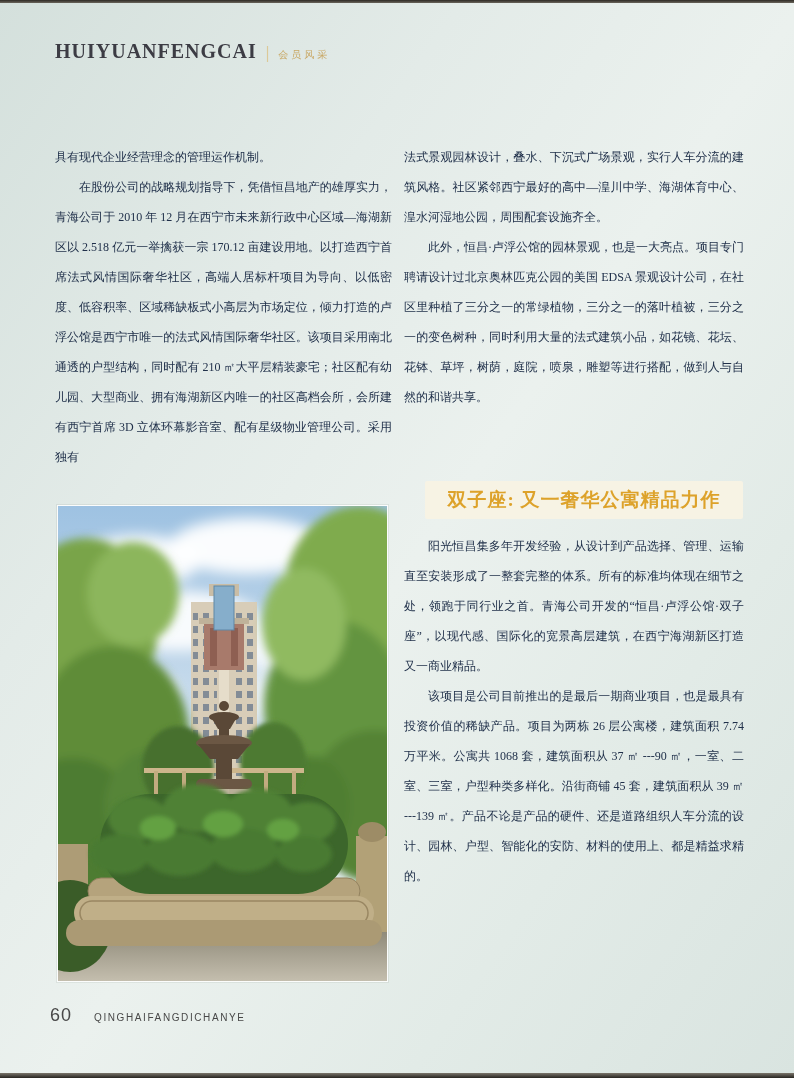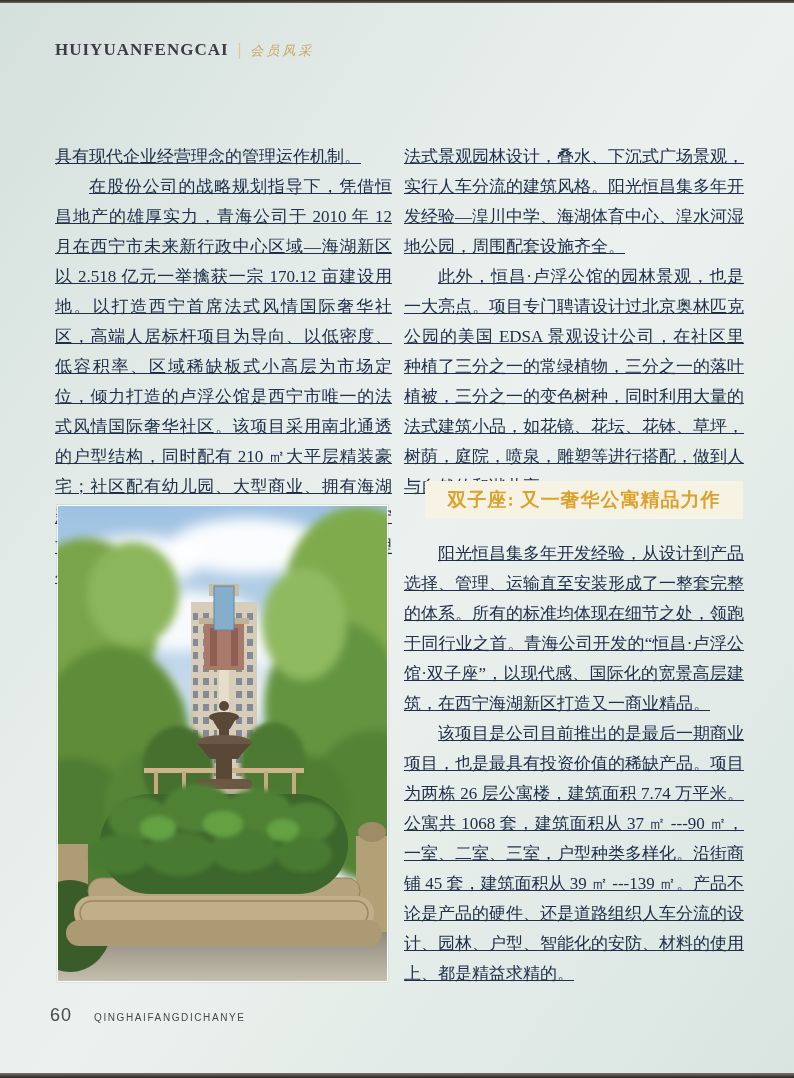--- a/index.html
+++ b/index.html
@@ -6,29 +6,29 @@
   .page{
     position:relative;
     width:794px;height:1078px;
     background:linear-gradient(125deg,#d4e0dc 0%,#e3ebe8 30%,#ebf1ee 52%,#e2ebe7 75%,#d9e4e0 100%);
     overflow:hidden;
     font-family:"Liberation Serif","DejaVu Serif",serif;
   }
   .edge-top{position:absolute;top:0;left:0;width:100%;height:3px;background:linear-gradient(#2e2a24,#6a655c);}
   .edge-bottom{position:absolute;bottom:0;left:0;width:100%;height:5px;background:linear-gradient(#7a756b,#272420);}
   .hdr{position:absolute;left:55px;top:40px;white-space:nowrap;}
-  .hdr .latin{font-size:17px;font-weight:bold;letter-spacing:1px;color:#3c3c44;}
+  .hdr .latin{font-size:20px;font-weight:bold;letter-spacing:1px;color:#3c3c44;}
   .hdr .div{font-size:16px;color:#dcc998;margin:0 9px;font-weight:bold;}
-  .hdr .cn{font-size:13px;color:#c9a865;letter-spacing:3px;font-style:italic;}
-  .col{position:absolute;font-size:17px;line-height:30px;color:#20304a;text-align:justify;text-justify:inter-ideograph;text-decoration:underline;}
+  .hdr .cn{font-size:10px;color:#c9a865;letter-spacing:3px;}
+  .col{position:absolute;font-size:12px;line-height:30px;color:#20304a;text-align:justify;text-justify:inter-ideograph;}
   .col p{margin:0;}
   .col p.ind{text-indent:2em;}
   .left-col{left:55px;top:142px;width:337px;}
   .rc1{left:404px;top:142px;width:340px;}
-  .rc2{left:404px;top:531px;width:340px;margin-top:8px;}
+  .rc2{left:404px;top:531px;width:340px;}
   .band{
     position:absolute;left:425px;top:481px;width:318px;height:38px;
     background:#f7f3e4;border-radius:2px;
     display:flex;align-items:center;justify-content:center;
   }
   .band h2{margin:16px;font-size:19px;color:#dda22a;letter-spacing:1px;font-weight:bold;}
   .photo{
     position:absolute;left:57px;top:505px;width:331px;height:477px;margin:0;
     border:1px solid rgba(255,255,255,.85);
     box-shadow:0 0 0 1px rgba(60,80,70,.08);
@@ -49,21 +49,21 @@
   <header class="hdr">
     <span class="latin">HUIYUANFENGCAI</span><span class="div">|</span><span class="cn">会员风采</span>
   </header>
 
   <section class="col left-col">
     <p>具有现代企业经营理念的管理运作机制。</p>
     <p class="ind">在股份公司的战略规划指导下，凭借恒昌地产的雄厚实力，青海公司于 2010 年 12 月在西宁市未来新行政中心区域—海湖新区以 2.518 亿元一举擒获一宗 170.12 亩建设用地。以打造西宁首席法式风情国际奢华社区，高端人居标杆项目为导向、以低密度、低容积率、区域稀缺板式小高层为市场定位，倾力打造的卢浮公馆是西宁市唯一的法式风情国际奢华社区。该项目采用南北通透的户型结构，同时配有 210 ㎡大平层精装豪宅；社区配有幼儿园、大型商业、拥有海湖新区内唯一的社区高档会所，会所建有西宁首席 3D 立体环幕影音室、配有星级物业管理公司。采用独有</p>
   </section>
 
   <section class="col rc1">
-    <p>法式景观园林设计，叠水、下沉式广场景观，实行人车分流的建筑风格。阳光恒昌集多年开发经验—湟川中学、海湖体育中心、湟水河湿地公园，周围配套设施齐全。</p>
+    <p>法式景观园林设计，叠水、下沉式广场景观，实行人车分流的建筑风格。社区紧邻西宁最好的高中—湟川中学、海湖体育中心、湟水河湿地公园，周围配套设施齐全。</p>
     <p class="ind">此外，恒昌·卢浮公馆的园林景观，也是一大亮点。项目专门聘请设计过北京奥林匹克公园的美国 EDSA 景观设计公司，在社区里种植了三分之一的常绿植物，三分之一的落叶植被，三分之一的变色树种，同时利用大量的法式建筑小品，如花镜、花坛、花钵、草坪，树荫，庭院，喷泉，雕塑等进行搭配，做到人与自然的和谐共享。</p>
   </section>
 
   <div class="band">
     <h2>双子座: 又一奢华公寓精品力作</h2>
   </div>
 
   <section class="col rc2">
     <p class="ind">阳光恒昌集多年开发经验，从设计到产品选择、管理、运输直至安装形成了一整套完整的体系。所有的标准均体现在细节之处，领跑于同行业之首。青海公司开发的“恒昌·卢浮公馆·双子座”，以现代感、国际化的宽景高层建筑，在西宁海湖新区打造又一商业精品。</p>
     <p class="ind">该项目是公司目前推出的是最后一期商业项目，也是最具有投资价值的稀缺产品。项目为两栋 26 层公寓楼，建筑面积 7.74 万平米。公寓共 1068 套，建筑面积从 37 ㎡ ---90 ㎡，一室、二室、三室，户型种类多样化。沿街商铺 45 套，建筑面积从 39 ㎡ ---139 ㎡。产品不论是产品的硬件、还是道路组织人车分流的设计、园林、户型、智能化的安防、材料的使用上、都是精益求精的。</p>

